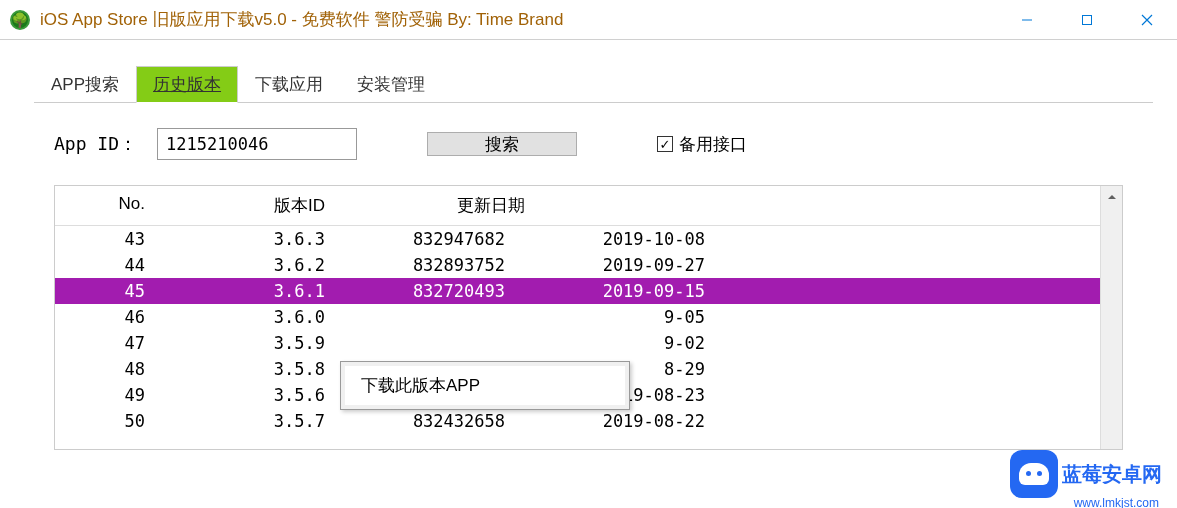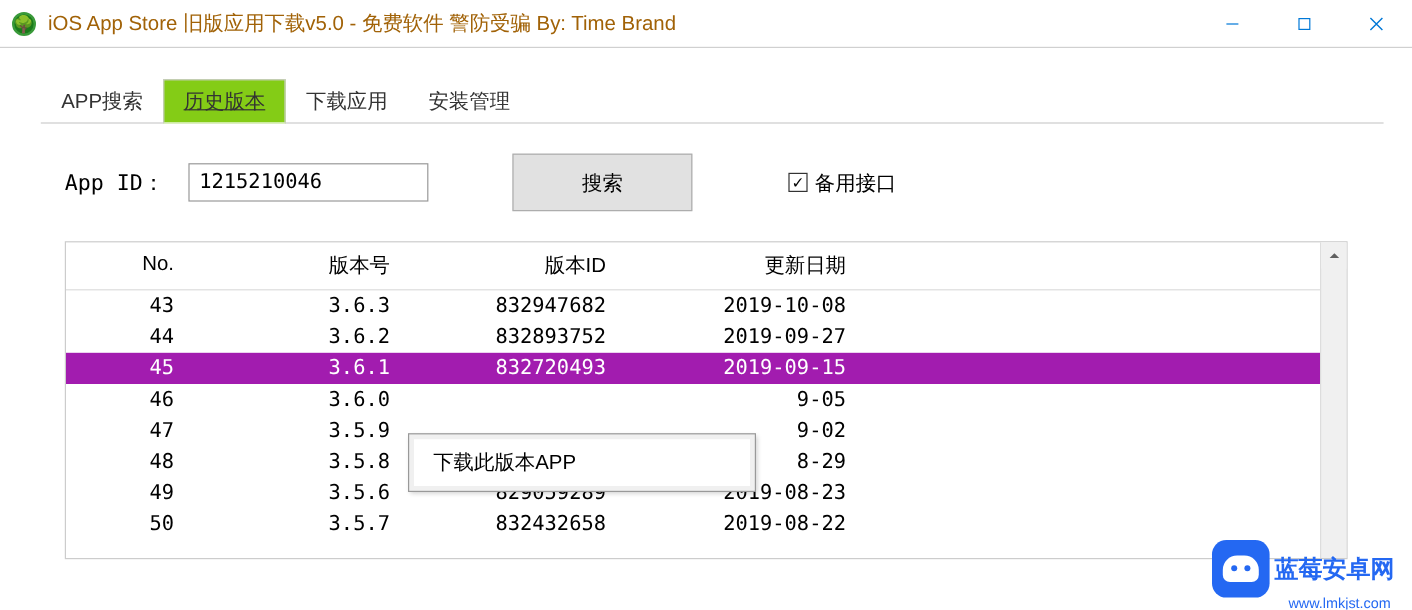--- a/index.html
+++ b/index.html
@@ -15,21 +15,21 @@
     
     .content { padding: 15px 24px; }
     
     .tabs { display: flex; border-bottom: 1px solid #ccc; margin-top: 10px; margin-left: 10px; }
     .tab { padding: 6px 16px; font-size: 17px; color: #333; cursor: pointer; border: 1px solid transparent; position: relative; top: 1px; }
     .tab.active { border: 1px solid #ccc; border-bottom: 1px solid #fff; background: #84cc16; text-decoration: underline; }
     
     .search-row { display: flex; align-items: center; gap: 20px; margin: 25px 0 25px 30px; }
     .search-label { font-family: "SimSun", monospace; font-size: 18px; }
     .search-input { width: 200px; height: 32px; border: 1px solid #999; padding: 0 8px; font-family: "SimSun", monospace; font-size: 17px; }
-    .search-btn { width: 150px; height: 48px; background: #e1e1e1; border: 1px solid #adadad; font-size: 17px; cursor: pointer; margin-left: 50px; }
+    .search-btn { width: 150px; height: 24px; background: #e1e1e1; border: 1px solid #adadad; font-size: 17px; cursor: pointer; margin-left: 50px; }
     .checkbox-wrap { display: flex; align-items: center; gap: 6px; margin-left: 60px; font-size: 17px; }
     .checkbox { width: 16px; height: 16px; border: 1px solid #333; display: flex; align-items: center; justify-content: center; font-size: 13px; cursor: pointer; }
     
     .table-wrap { border: 1px solid #ccc; margin: 0 30px; height: 265px; display: flex; }
     .table-body { flex: 1; overflow: hidden; text-align: right; }
     .table-header { display: flex; border-bottom: 1px solid #ddd; padding: 8px 0; font-size: 17px; }
     .table-row { display: flex; padding: 3px 0; font-family: "SimSun", monospace; font-size: 17px; position: relative; }
     .table-row.selected { background: #a21caf; color: #fff; }
     .col-no { width: 90px; padding-left: 15px; }
     .col-ver { width: 180px; }
@@ -95,21 +95,20 @@
     <div class="checkbox-wrap">
       <div class="checkbox">✓</div>
       <span>备用接口</span>
     </div>
   </div>
 
   <div class="table-wrap">
     <div class="table-body">
       <div class="table-header">
         <div class="col-no hdr">No.</div>
-        <div class="col-ver hdr">版本号</div>
         <div class="col-id hdr">版本ID</div>
         <div class="col-date hdr">更新日期</div>
       </div>
       <div id="table-rows">
           <div class="table-row">
             <div class="col-no">43</div>
             <div class="col-ver">3.6.3</div>
             <div class="col-id">832947682</div>
             <div class="col-date">2019-10-08</div>
           </div>

